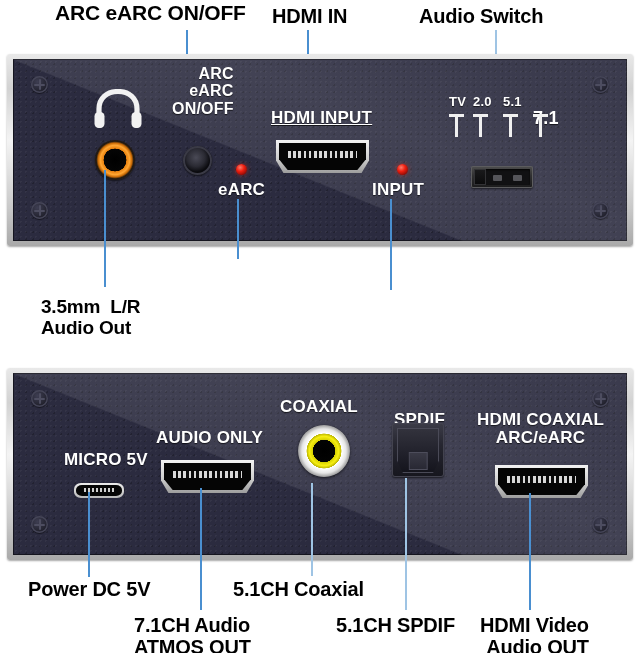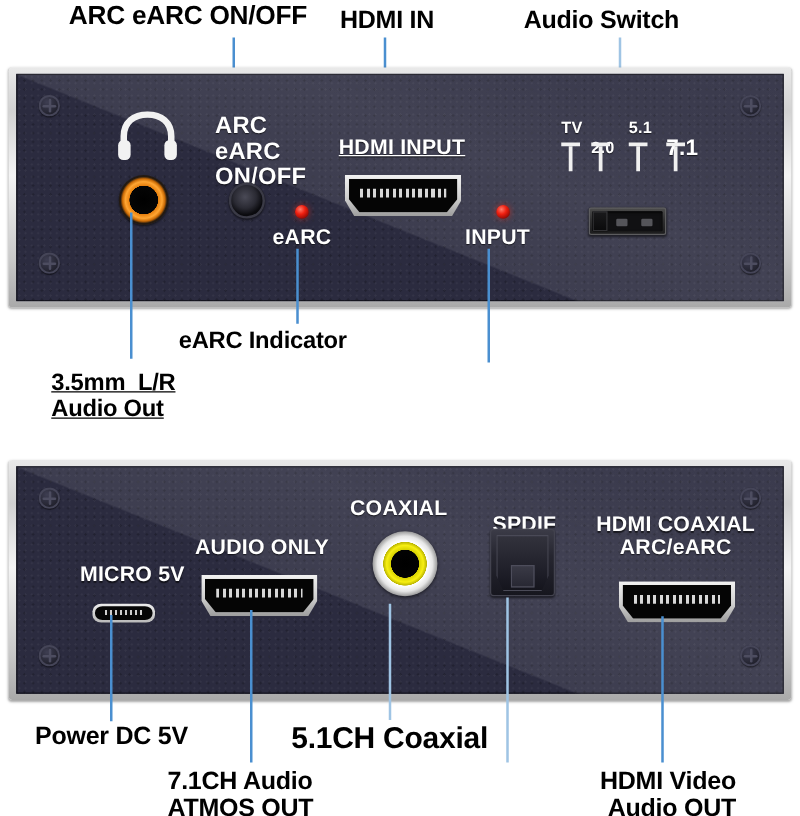--- a/index.html
+++ b/index.html
@@ -223,41 +223,41 @@
       <div class="hp" style="left:79px;top:30px;">
         <svg width="52" height="40" viewBox="0 0 52 40" aria-hidden="true">
           <path d="M7 29 V20 C7 9 15 2.5 26 2.5 C37 2.5 45 9 45 20 V29" fill="none" stroke="#f2f2f2" stroke-width="5.2" stroke-linecap="round"></path>
           <rect x="2.5" y="23" width="10" height="16" rx="4.2" fill="#f2f2f2"></rect>
           <rect x="39.5" y="23" width="10" height="16" rx="4.2" fill="#f2f2f2"></rect>
         </svg>
       </div>
 
       <div class="jack35" style="left:82px;top:81px;"></div>
 
-      <div class="plabel" style="left:159px;top:32px;font-size:19px;text-align:left;">ARC
+      <div class="plabel" style="left:159px;top:6px;font-size:16px;text-align:right;">ARC
 eARC
 ON/OFF</div>
       <div class="btn35" style="left:170px;top:87px;"></div>
 
       <div class="led" style="left:223px;top:105px;"></div>
       <div class="plabel" style="left:205px;top:122px;font-size:17px;">eARC</div>
 
       <div class="plabel" style="left:258px;top:50px;font-size:17px;text-decoration:underline;">HDMI INPUT</div>
       <div class="hdmi" style="left:263px;top:81px;width:93px;height:33px;">
         <div class="shell"></div>
         <div class="cav"></div>
         <div class="pins"></div>
       </div>
 
       <div class="led" style="left:384px;top:105px;"></div>
       <div class="plabel" style="left:359px;top:122px;font-size:17px;">INPUT</div>
 
       <div class="swgroup" style="left:436px;top:36px;width:108px;height:70px;">
         <div class="plabel" style="left:0px;top:0px;font-size:13px;">TV</div>
-        <div class="plabel" style="left:24px;top:0px;font-size:13px;margin-top:16px;">2.0</div>
+        <div class="plabel" style="left:24px;top:0px;font-size:13px;">2.0</div>
         <div class="plabel" style="left:54px;top:0px;font-size:13px;">5.1</div>
         <div class="plabel" style="left:84px;top:14px;font-size:18px;">7.1</div>
 
         <div class="tmark" style="left:0px;top:19px;">
             <span class="bar"></span>
             <span class="stem"></span>
           </div>
         <div class="tmark" style="left:24px;top:19px;">
             <span class="bar"></span>
             <span class="stem"></span>
@@ -277,22 +277,21 @@
         <div class="nub" style="left:22px;"></div>
         <div class="nub" style="left:42px;"></div>
       </div>
     </div>
   </div>
 
   <div class="leader" style="left:104px;top:170px;height:117px;"></div>
   <div class="leader" style="left:237px;top:199px;height:60px;"></div>
   <div class="leader" style="left:390px;top:199px;height:91px;"></div>
 
-  <div class="callout" style="left:143px;top:262px;font-size:19px;">eARC Indicator</div>
-  <div class="callout" style="left:41px;top:296px;font-size:19px;text-decoration:underline;">3.5mm  L/R
+  <div class="callout" style="left:41px;top:296px;font-size:19px;">3.5mm  L/R
 Audio Out</div>
 
   <div class="device" style="left:7px;top:368px;width:626px;height:192px;">
     <div class="panel">
       <div class="gloss"></div>
       <div class="gloss2"></div>
 
       <div class="screw" style="left:18px;top:17px;"></div>
       <div class="screw" style="left:18px;top:143px;"></div>
       <div class="screw" style="right:18px;top:17px;"></div>
@@ -330,19 +329,20 @@
     </div>
   </div>
 
   <div class="leader" style="left:88px;top:492px;height:85px;"></div>
   <div class="leader" style="left:200px;top:488px;height:122px;"></div>
   <div class="leader pale" style="left:311px;top:483px;height:93px;"></div>
   <div class="leader pale" style="left:405px;top:478px;height:132px;"></div>
   <div class="leader" style="left:529px;top:493px;height:117px;"></div>
 
   <div class="callout" style="left:28px;top:578px;font-size:20px;">Power DC 5V</div>
-  <div class="callout" style="left:233px;top:578px;font-size:24px;">5.1CH Coaxial</div>
+  <div class="callout" style="left:233px;top:578px;font-size:20px;">5.1CH Coaxial</div>
   <div class="callout" style="left:134px;top:614px;font-size:20px;">7.1CH Audio
 ATMOS OUT</div>
+  <div class="callout" style="left:336px;top:614px;font-size:20px;">5.1CH SPDIF</div>
   <div class="callout" style="left:480px;top:614px;font-size:20px;text-align:right;">HDMI Video
 Audio OUT</div>
 
 </div>
 
 </body></html>

